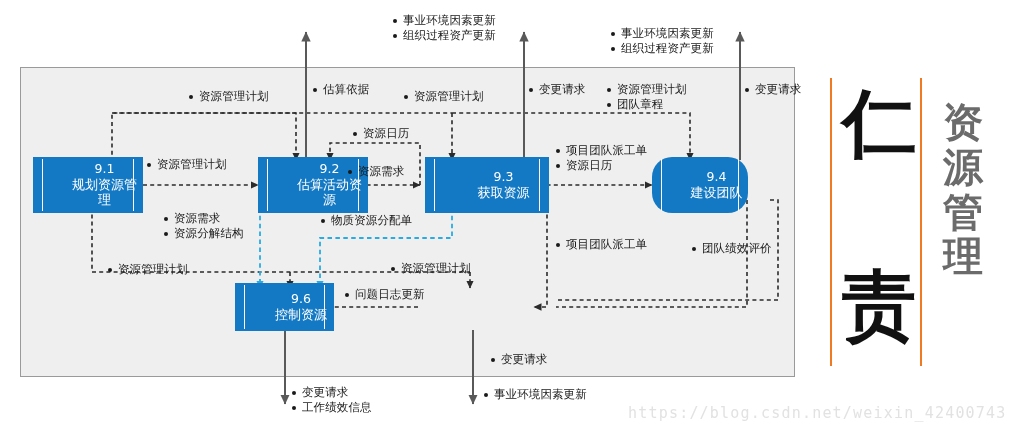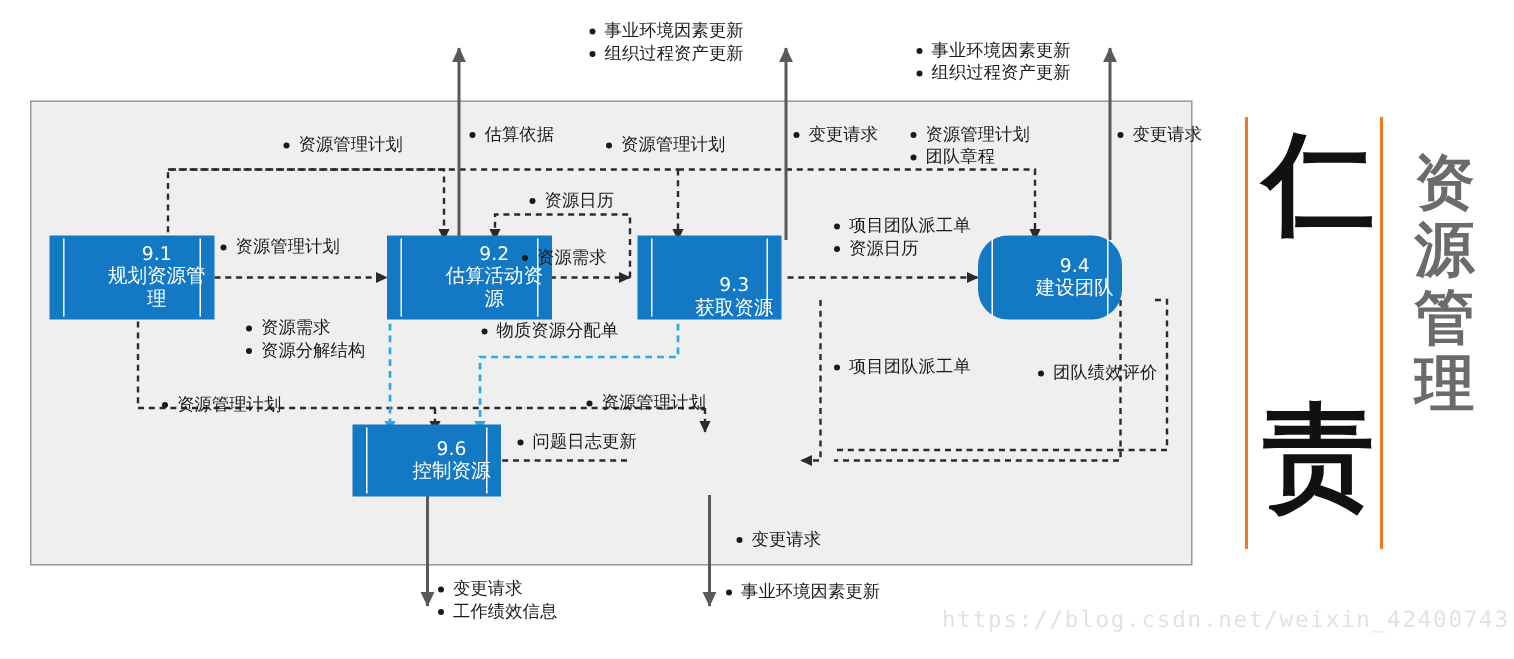--- a/index.html
+++ b/index.html
@@ -139,21 +139,21 @@
   <div class="pbox" style="left:33px;top:157px;width:110px;height:56px;">
     <span class="bn">9.1</span>
     <span class="bt">规划资源管理</span>
   </div>
 
   <div class="pbox" style="left:258px;top:157px;width:110px;height:56px;">
     <span class="bn">9.2</span>
     <span class="bt">估算活动资源</span>
   </div>
 
-  <div class="pbox" style="left:425px;top:157px;width:96px;height:56px;justify-content:flex-end;">
+  <div class="pbox" style="left:425px;top:157px;width:124px;height:56px;">
     <span class="bn">9.3</span>
     <span class="bt">获取资源</span>
   </div>
 
   <div class="pbox" style="left:652px;top:157px;width:96px;height:56px;border-radius:20px;">
     <span class="bn">9.4</span>
     <span class="bt">建设团队</span>
   </div>
 
 

